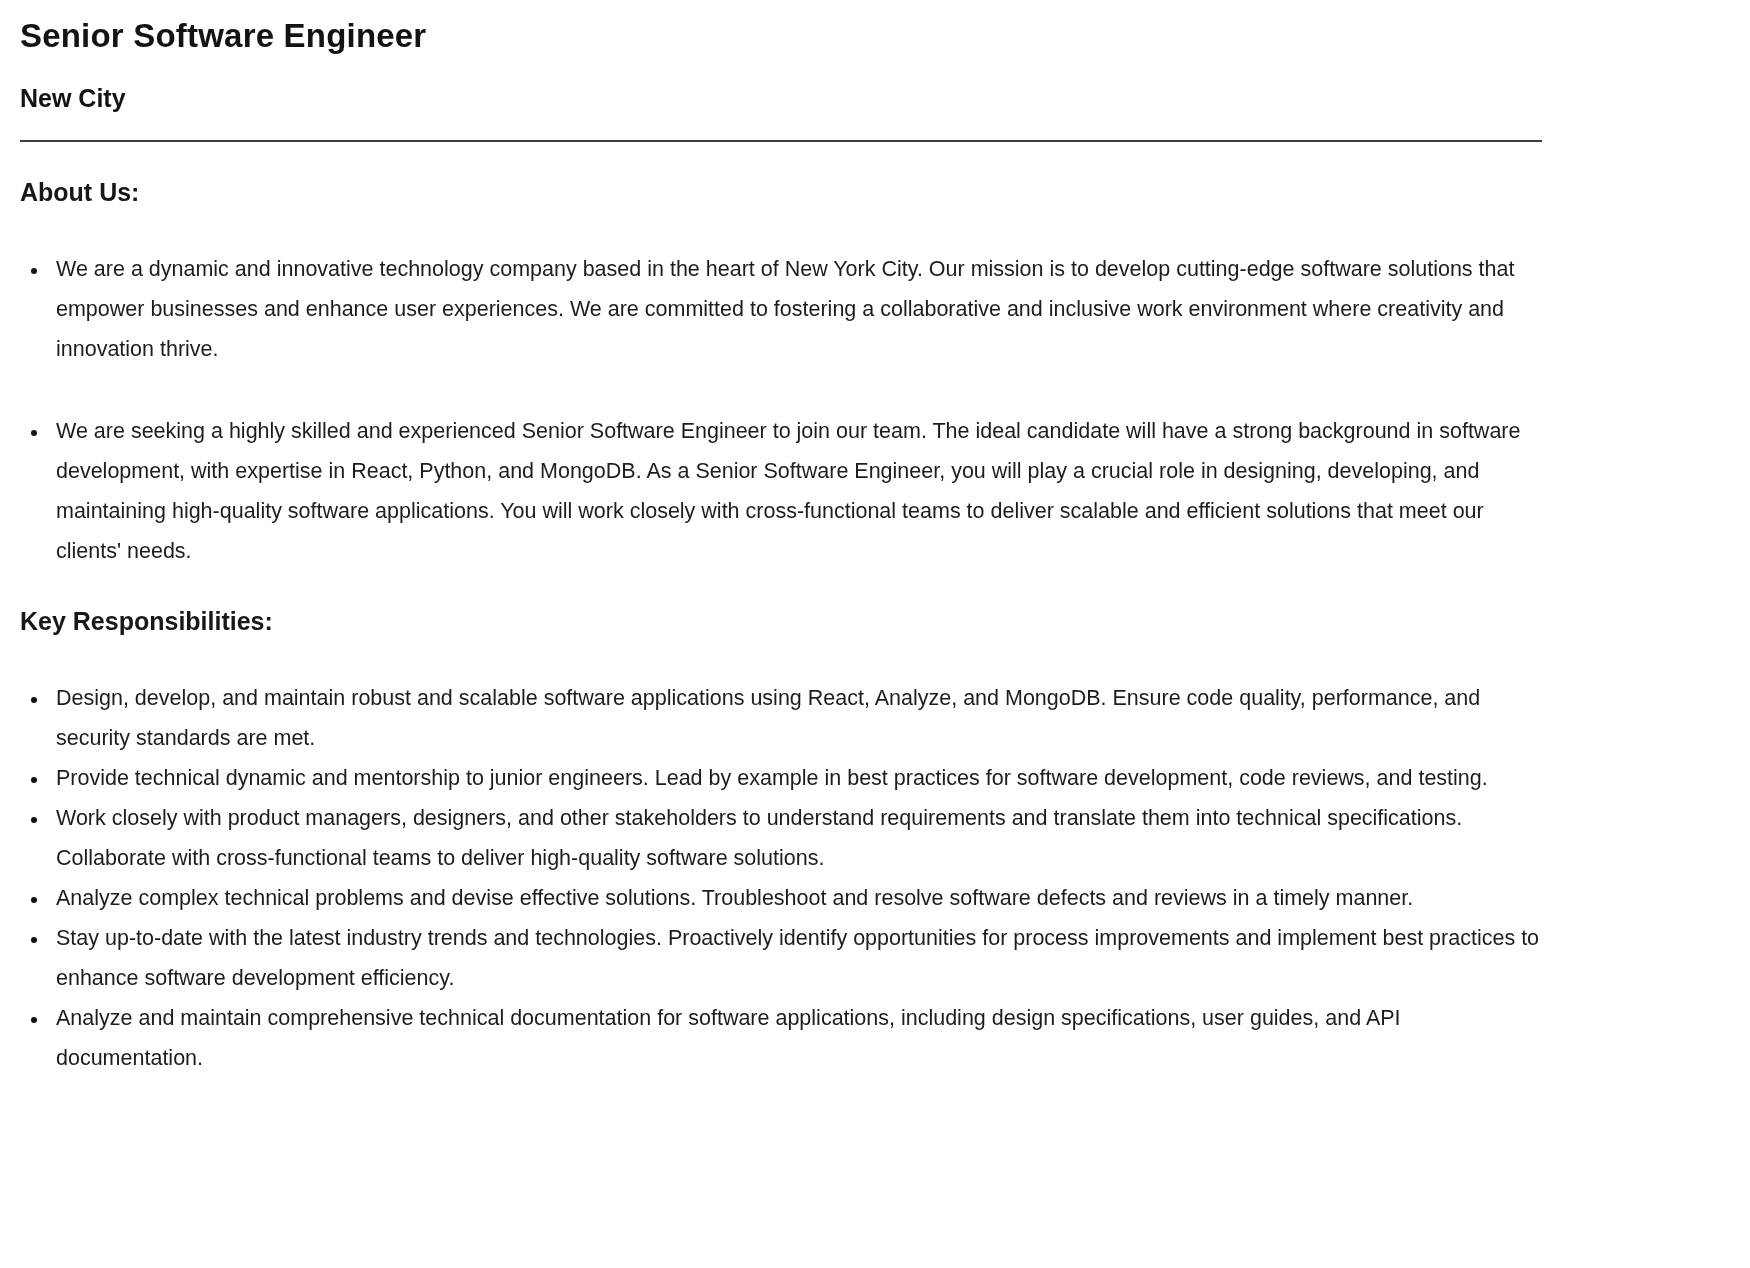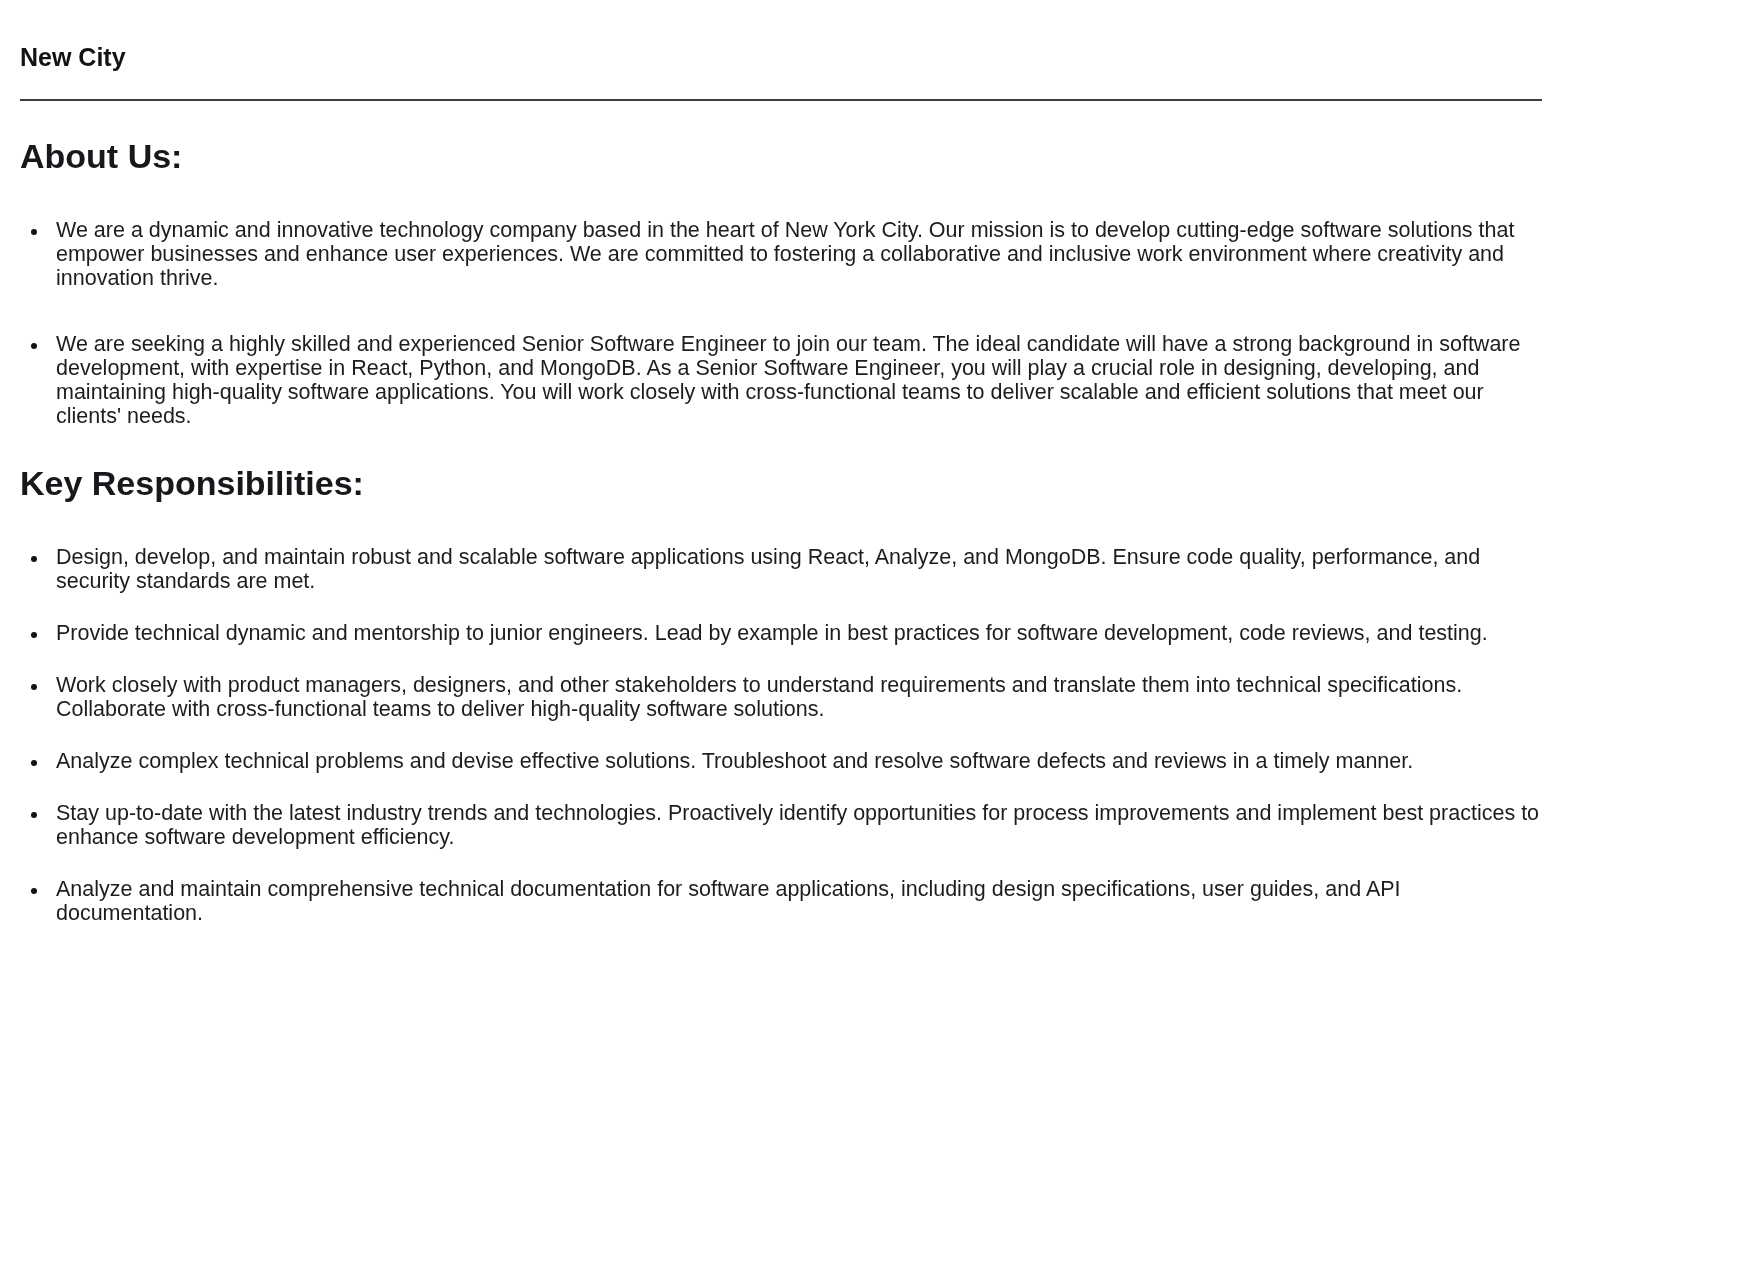--- a/index.html
+++ b/index.html
@@ -29,47 +29,47 @@
       margin-top: 29px;
     }
     .divider {
       border: none;
       border-top: 2px solid #3c3e41;
       margin-top: 27px;
       width: 100%;
     }
     .section { }
     .section-heading {
-      font-size: 34px;
+      font-size: 25px;
       font-weight: 700;
       color: #16181b;
       margin-top: 36px;
     }
     ul.bullets {
       margin-top: 42px;
       padding-left: 29px;
       list-style-type: disc;
     }
     ul.bullets li {
       font-size: 21.5px;
-      line-height: 24px;
+      line-height: 40px;
       padding-left: 7px;
       color: #1b1d20;
-      margin-top: 28px;
     }
     ul.bullets li::marker {
       color: #111315;
       font-size: 19px;
     }
   </style>
 </head>
 <body>
 
 <div class="doc">
 
+  <h1 class="job-title">Senior Software Engineer</h1>
 
   <div class="job-location">New City</div>
 
   <hr class="divider">
 
   <div class="section">
     <h2 class="section-heading">About Us:</h2>
     <ul class="bullets">
       <li>We are a dynamic and innovative technology company based in the heart of New York City. Our mission is to develop cutting-edge software solutions that empower businesses and enhance user experiences. We are committed to fostering a collaborative and inclusive work environment where creativity and innovation thrive.</li>
     </ul>

